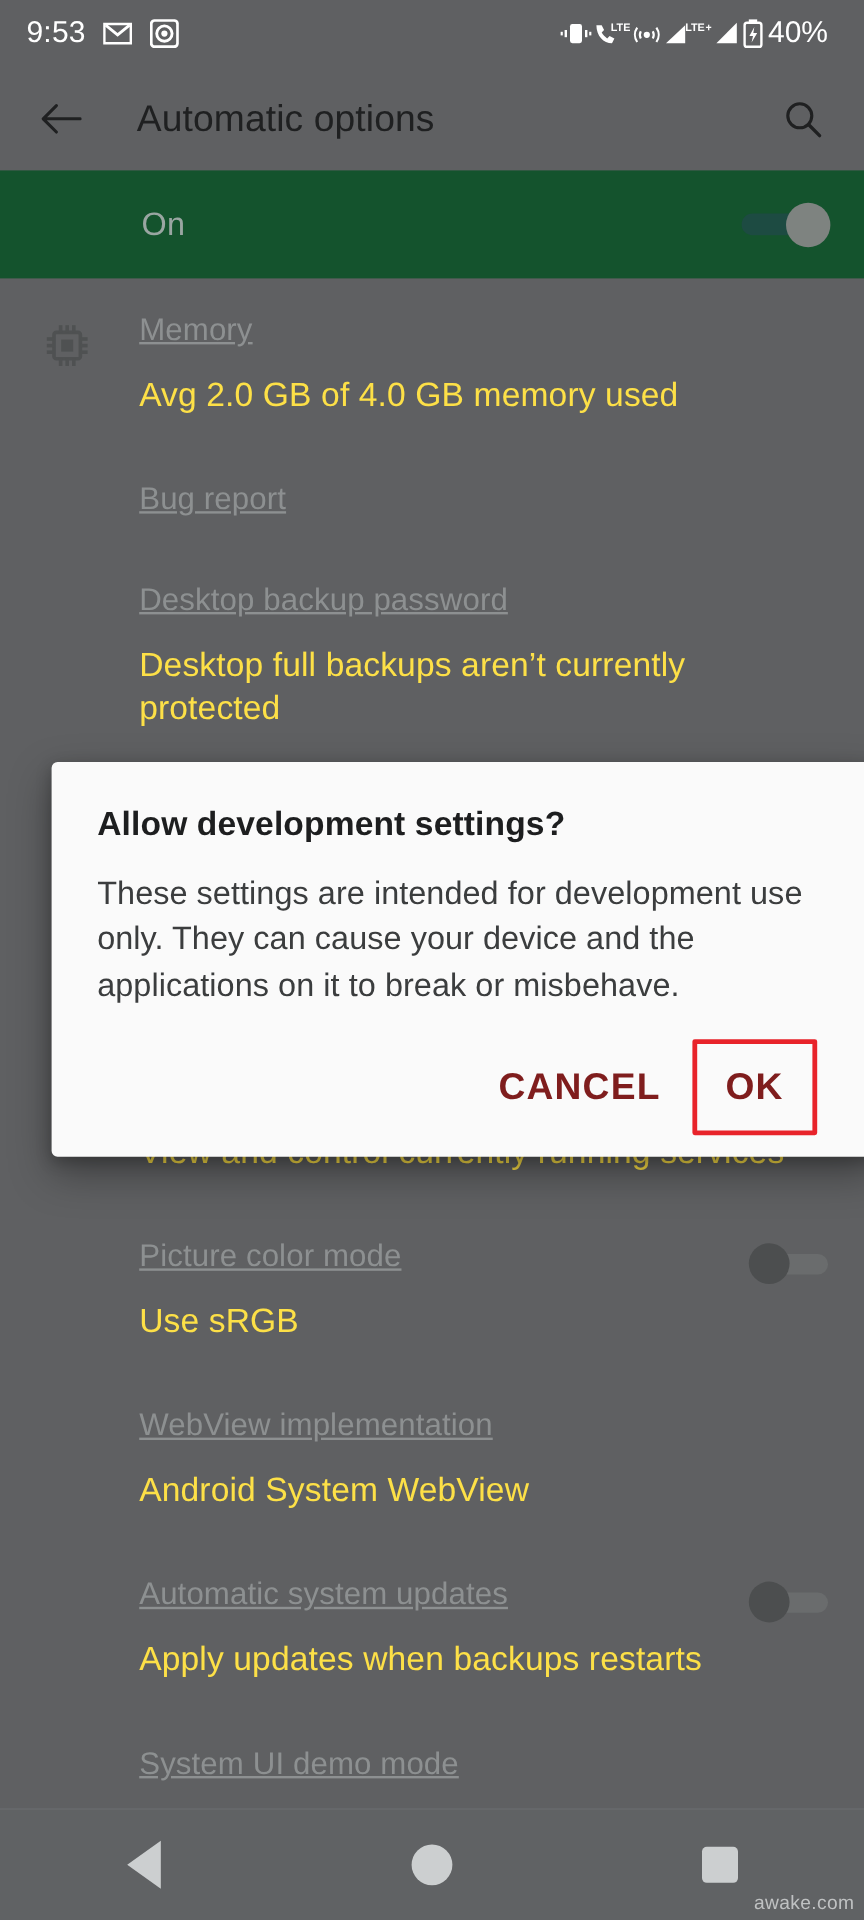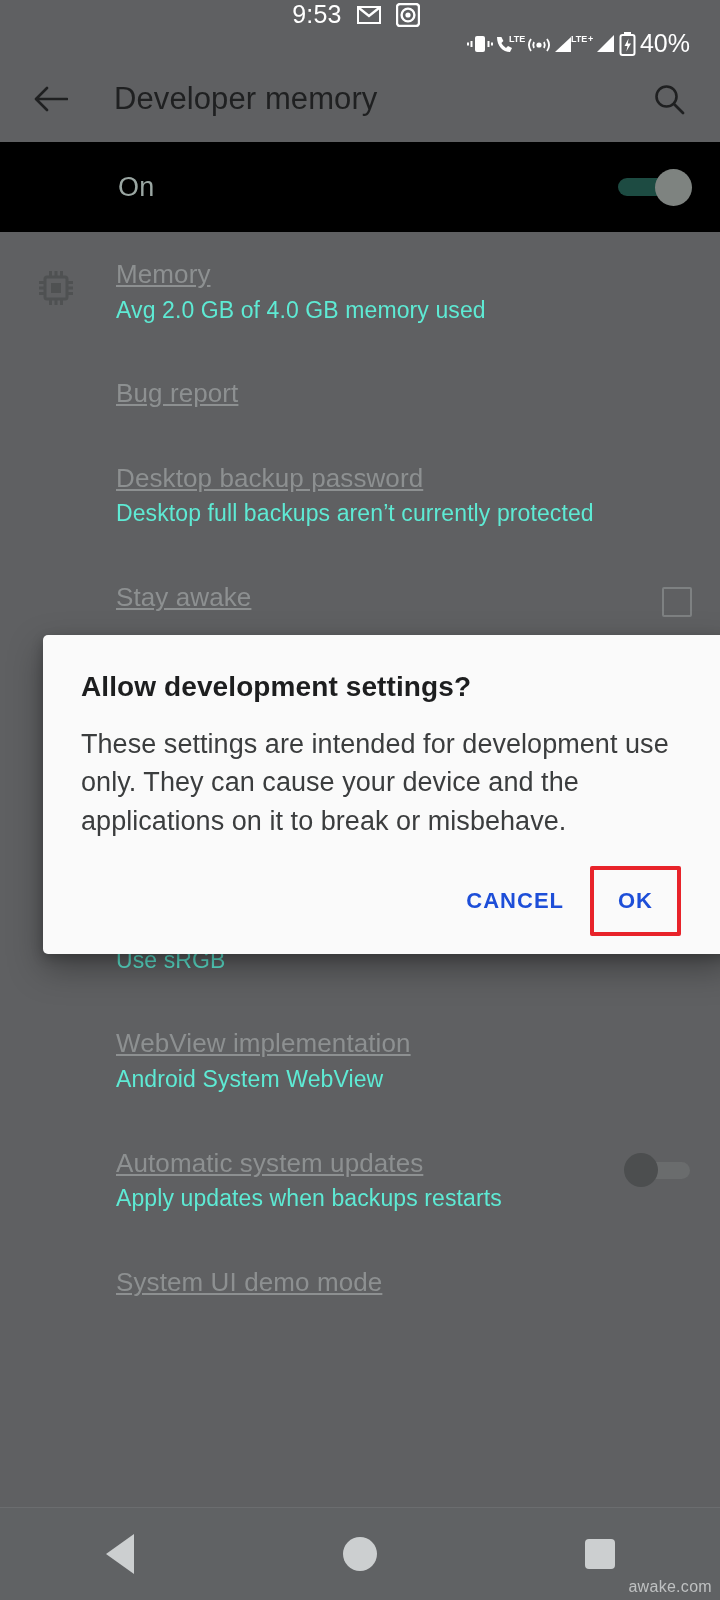--- a/index.html
+++ b/index.html
@@ -15,21 +15,20 @@
     background:#5f6062;
   }
 
   
   .status-bar {
     position:absolute; top:0; left:0;
     width:712px; height:55px;
     display:flex; align-items:center;
     padding:0 22px;
     color:#ffffff;
-    flex-direction:column;
   }
   .status-left { display:flex; align-items:center; gap:14px; }
   .status-time { font-size:25px; font-weight:400; letter-spacing:.2px; }
   .status-right {
     margin-left:auto; display:flex; align-items:center; gap:2px;
   }
   .sb-icon { display:block; }
   .battery-pct { font-size:25px; font-weight:500; margin-left:2px; }
 
   
@@ -43,21 +42,21 @@
   .app-title {
     font-size:31px; color:#1f2021; margin-left:40px;
     font-weight:400; letter-spacing:.1px;
   }
   .search-btn { margin-left:auto; width:46px; height:46px; display:flex; align-items:center; justify-content:center; }
 
   
   .master-bar {
     position:absolute; top:142px; left:0;
     width:720px; height:90px;
-    background:#000000;
+    background:#14532d;
     display:flex; align-items:center;
     padding:0 28px;
   }
   .master-label {
     font-size:27px; color:#9aa6a2; margin-left:90px; letter-spacing:.2px;
   }
   .master-switch {
     margin-left:auto; position:relative; width:74px; height:40px;
   }
   .master-track {
@@ -80,21 +79,21 @@
     min-height:84px;
   }
   .row-icon {
     width:56px; min-width:56px; height:56px;
     display:flex; align-items:center; justify-content:center;
     margin-right:32px; margin-top:2px;
   }
   .row-indent { width:56px; min-width:56px; margin-right:32px; }
   .row-text { flex:1; }
   .row-title { font-size:26px; color:#8d9091; line-height:1.25; letter-spacing:.1px;text-decoration:underline; }
-  .row-sub   { font-size:23px; color:#5eead4; line-height:1.3; margin-top:5px; letter-spacing:.1px; }
+  .row-sub   { font-size:28px; color:#fde047; line-height:1.3; margin-top:20px; letter-spacing:.1px; }
   .row-ctrl { display:flex; align-items:center; margin-left:14px; padding-top:6px; }
 
   .sw-off { position:relative; width:68px; height:34px; }
   .sw-off .trk {
     position:absolute; left:8px; top:9px; width:58px; height:17px;
     border-radius:9px; background:#6a6c6d;
   }
   .sw-off .thm {
     position:absolute; left:0; top:0; width:34px; height:34px;
     border-radius:50%; background:#4c4e4f;
@@ -125,21 +124,21 @@
   .dlg-msg {
     font-size:27px; color:#3b3d3e; line-height:1.42;
     letter-spacing:.05px;
   }
   .dlg-actions {
     display:flex; align-items:center; justify-content:flex-end;
     gap:8px;
     margin-top:26px; padding-bottom:18px;
   }
   .dlg-btn {
-    font-size:22px; font-weight:700; color:#1d4ed8;
+    font-size:31px; font-weight:700; color:#7f1d1d;
     letter-spacing:1.0px; background:none; border:none;
     padding:16px 18px; cursor:pointer;
     font-family:"Liberation Sans", sans-serif;
   }
   .dlg-btn.highlighted {
     border:4px solid #e8232a; border-radius:2px;
     padding:18px 24px; margin-right:14px;
   }
 
   
@@ -232,21 +231,21 @@
       <span class="battery-pct">40%</span>
     </div>
   </div>
 
   <div class="app-bar">
     <div class="back-btn">
       <svg width="34" height="30" viewBox="0 0 34 30">
         <path d="M33 15H3M13 4L2 15l11 11" fill="none" stroke="#1f2021" stroke-width="2.6" stroke-linecap="round" stroke-linejoin="round"></path>
       </svg>
     </div>
-    <div class="app-title">Developer memory</div>
+    <div class="app-title">Automatic options</div>
     <div class="search-btn">
       <svg width="32" height="32" viewBox="0 0 32 32">
         <circle cx="13.5" cy="13.5" r="10" fill="none" stroke="#1f2021" stroke-width="2.6"></circle>
         <path d="M21 21l9 9" stroke="#1f2021" stroke-width="2.8" stroke-linecap="round"></path>
       </svg>
     </div>
   </div>
 
   <div class="master-bar">
     <span class="master-label">On</span>

